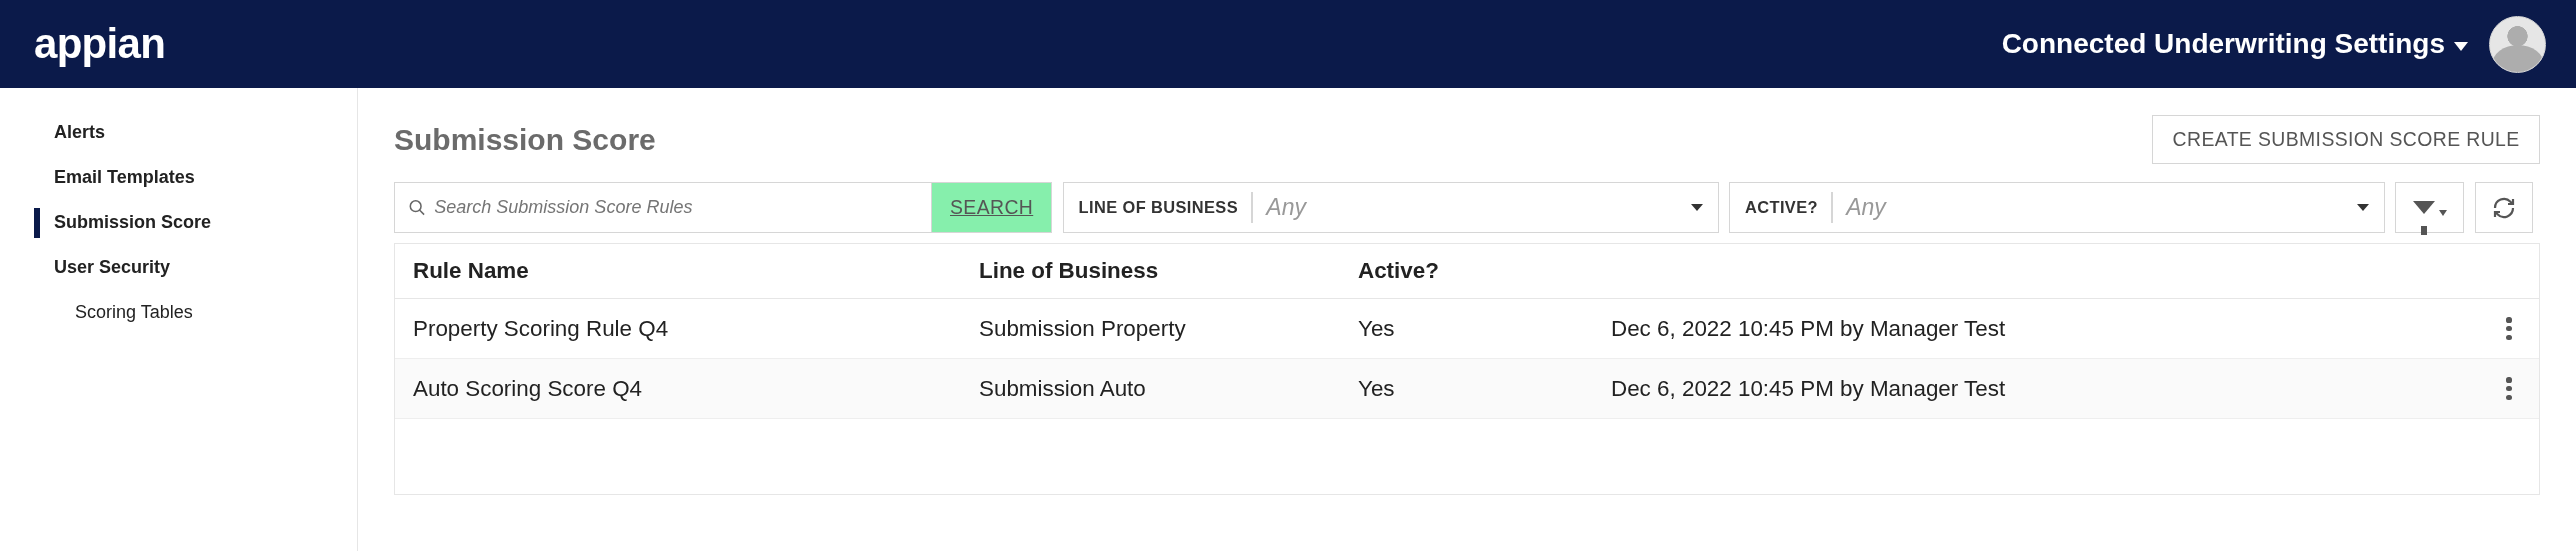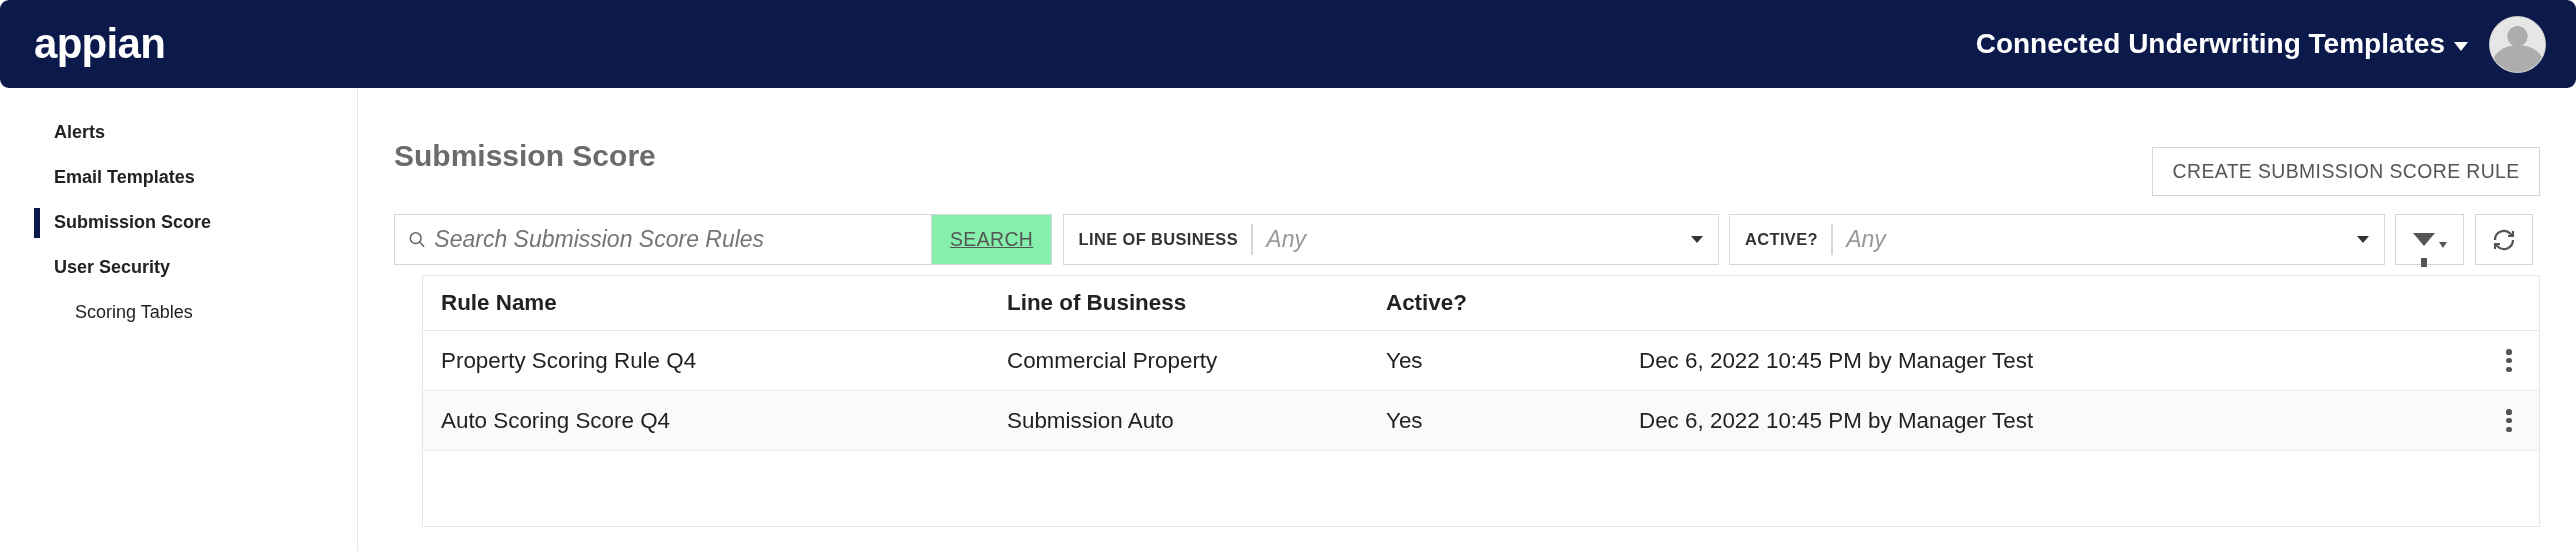--- a/index.html
+++ b/index.html
@@ -12,21 +12,20 @@
     transform-origin: top left;
   }
   
   .header {
     background: #0b1a4a;
     height: 88px;
     display: flex;
     align-items: center;
     justify-content: space-between;
     padding: 0 30px 0 34px;
-    border-radius: 9px;
   }
   .logo {
     color: #fff;
     font-size: 42px;
     font-weight: 700;
     letter-spacing: -0.7px;
     font-family: Arial, sans-serif;
   }
   .header-right {
     display: flex;
@@ -111,21 +110,20 @@
   }
   .btn-outline {
     border: 1.5px solid #d6d6d6;
     background: #fff;
     color: #555;
     font-size: 19.4px;
     font-weight: 500;
     padding: 12px 19.4px;
     cursor: pointer;
     letter-spacing: 0.4px;
-    margin-top: 32px;
   }
   
   .filters {
     display: flex;
     gap: 10.4px;
     align-items: stretch;
     margin-bottom: 10.4px;
   }
   .search-group {
     display: flex;
@@ -136,21 +134,21 @@
     display: flex;
     align-items: center;
     gap: 7.5px;
     padding: 0 13.4px;
     width: 537px;
     border-right: 1.5px solid #d6d6d6;
   }
   .search-input {
     border: none;
     outline: none;
-    font-size: 23px;
+    font-size: 18px;
     font-style: italic;
     color: #888;
     width: 100%;
     background: transparent;
   }
   .search-btn {
     background: #86efac;
     border: none;
     padding: 0 18px;
     font-size: 19.4px;
@@ -223,21 +221,20 @@
     width:0;height:0;
     border-left:4.5px solid transparent;
     border-right:4.5px solid transparent;
     border-top:6px solid #555;
     margin-top:10.4px;
   }
   .refresh-svg { width:24px; height:24px; }
   
   .table {
     border: 1.5px solid #e6e6e6;
-    margin-left: 28px;
   }
   .thead, .trow {
     display: flex;
     align-items: center;
   }
   .thead {
     border-bottom: 1.5px solid #e6e6e6;
     height: 55px;
     background: #fff;
   }
@@ -279,21 +276,21 @@
     color: #666;
   }
 </style>
 </head>
 <body>
 
 <div class="header">
   <div class="logo">appian</div>
   <div class="header-right">
     <div class="site-title">
-      <span>Connected Underwriting Templates</span>
+      <span>Connected Underwriting Settings</span>
       <span class="caret-down"></span>
     </div>
     <div class="avatar"></div>
   </div>
 </div>
 
 <div class="body-wrap">
   <div class="sidebar">
     <div class="sidebar-item bold">Alerts</div>
     <div class="sidebar-item bold">Email Templates</div>
@@ -354,21 +351,21 @@
     <div class="table">
       <div class="thead">
         <div class="th col-rule">Rule Name</div>
         <div class="th col-lob">Line of Business</div>
         <div class="th col-active">Active?</div>
         <div class="th col-actions"></div>
       </div>
 
       <div class="trow">
         <div class="td col-rule">Property Scoring Rule Q4</div>
-        <div class="td col-lob">Commercial Property</div>
+        <div class="td col-lob">Submission Property</div>
         <div class="td col-active">Yes</div>
         <div class="td col-mod">Dec 6, 2022 10:45 PM by Manager Test</div>
         <div class="td col-actions">
           <div class="kebab">
               <span></span>
               <span></span>
               <span></span>
             </div>
         </div>
       </div>

